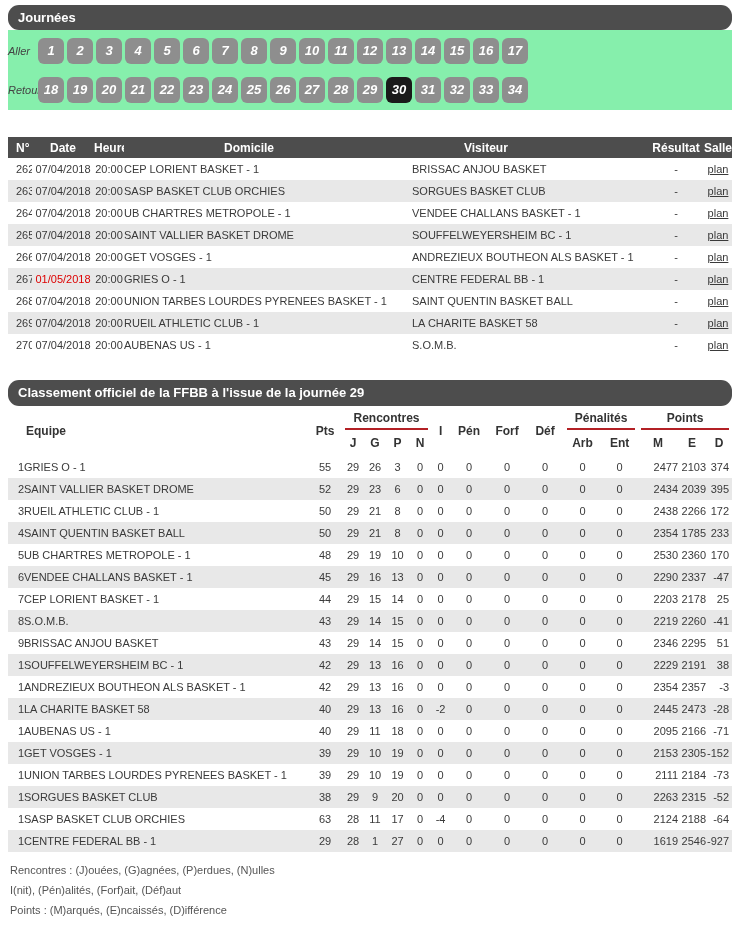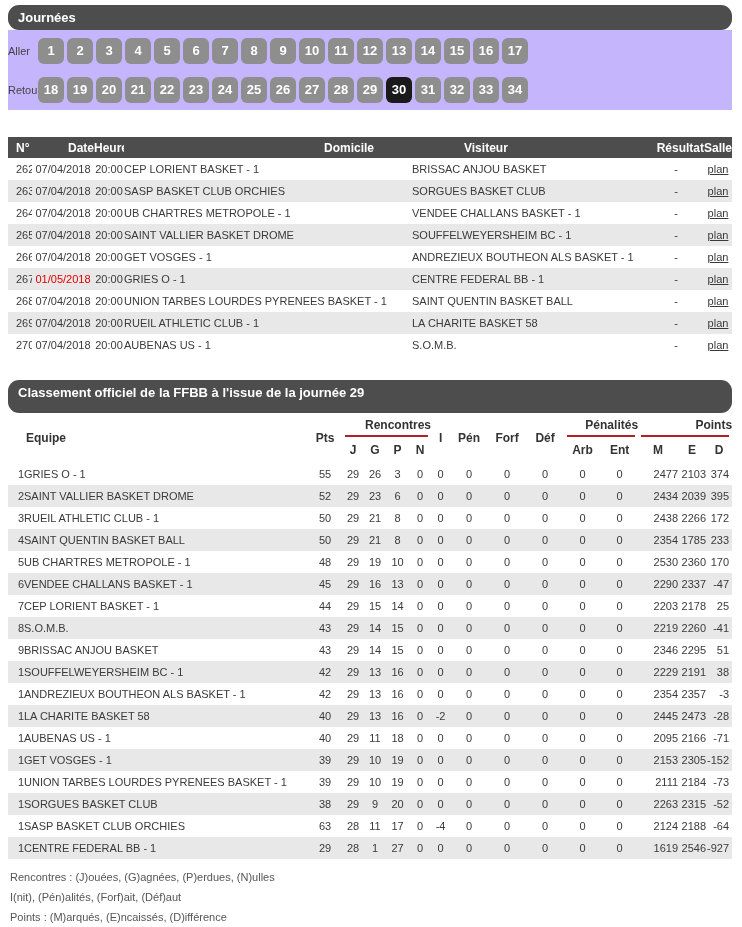--- a/index.html
+++ b/index.html
@@ -4,60 +4,60 @@
 <style>
   html,body{margin:0;padding:0;background:#fff;}
   body{width:742px;font-family:"Liberation Sans","DejaVu Sans",sans-serif;}
   .wrap{margin:5px 10px 0 8px;width:724px;}
 
   
   .bar{background:#4d4d4d;color:#fff;font-size:13px;font-weight:bold;
        height:25px;line-height:25px;padding-left:10px;box-sizing:border-box;border-radius:11px;}
 
   
-  .journees-body{background:#c4b5fd;padding:8px 8px 7px 0;}
+  .journees-body{background:#86efac;padding:8px 8px 7px 0;font-style:italic;}
   .j-row{display:flex;align-items:center;height:26px;margin-bottom:13px;}
   .j-row:last-child{margin-bottom:0;}
   .j-label{width:30px;font-size:11px;color:#444;flex:0 0 30px;}
   .btns{display:flex;}
   .j-btn{width:26px;height:26px;border-radius:6px;background:#8e8e8e;color:#fff;
          font-weight:bold;font-size:13px;text-align:center;line-height:26px;
          margin-right:3px;cursor:pointer;}
   .j-btn.active{background:#1a1a1a;}
 
   
   table{border-collapse:collapse;table-layout:fixed;width:724px;}
   td,th{padding:0;overflow:hidden;white-space:nowrap;}
   tbody tr.alt{background:#e8e8e8;}
   tbody td{height:22px;font-size:11px;color:#3a3a3a;}
 
   
   .match-table{margin-top:27px;}
-  .match-table thead th{background:#4d4d4d;color:#fff;font-size:12px;font-weight:bold;height:21px;text-align:right;}
+  .match-table thead th{background:#4d4d4d;color:#fff;font-size:12px;font-weight:bold;height:21px;text-align:center;}
   .match-table thead th.c-num{text-align:left;padding-left:8px;}
   .match-table thead th.c-dom{padding-right:30px;}
   .match-table thead th.c-vis{text-align:left;padding-left:60px;}
   .match-table td.c-num{text-align:left;padding-left:8px;}
   .match-table td.c-date,.match-table td.c-heure{text-align:center;}
   .match-table td.c-dom{text-align:left;}
   .match-table td.c-vis{text-align:left;padding-left:8px;}
   .match-table td.c-res{text-align:center;}
   .match-table td.c-salle{text-align:center;text-decoration:underline;}
   .red-date{color:#dd0000;}
   .plan{cursor:pointer;}
 
   
   .cls{margin-top:24px;}
-  .cls .bar{height:33px;line-height:26px;}
+  .cls .bar{height:26px;line-height:26px;}
   .cls-table thead th{color:#333;font-size:12px;font-weight:bold;text-align:center;vertical-align:middle;}
   .cls-table thead tr.r1 th{height:24px;}
   .cls-table thead tr.r2 th{height:26px;}
   .cls-table th.h-equipe{text-align:left;padding-left:18px;}
   .cls-table th.grp{vertical-align:top;}
-  .grp-label{font-size:12px;font-weight:bold;color:#333;text-align:right;padding-top:5px;}
+  .grp-label{font-size:12px;font-weight:bold;color:#333;text-align:center;padding-top:5px;}
   .grp-line{border-bottom:2px solid #b32025;margin:3px 3px 0 3px;height:0;}
   .cls-table td{text-align:center;}
   .cls-table td.c-rank{text-align:left;padding-left:10px;}
   .cls-table td.c-team{text-align:left;}
   .cls-table td.c-m,.cls-table td.c-e{text-align:right;}
   .cls-table td.c-d{text-align:right;padding-right:3px;}
 
   .legend{margin-top:8px;padding-left:2px;}
   .legend-line{font-size:11px;color:#555;line-height:20px;}
 </style>

